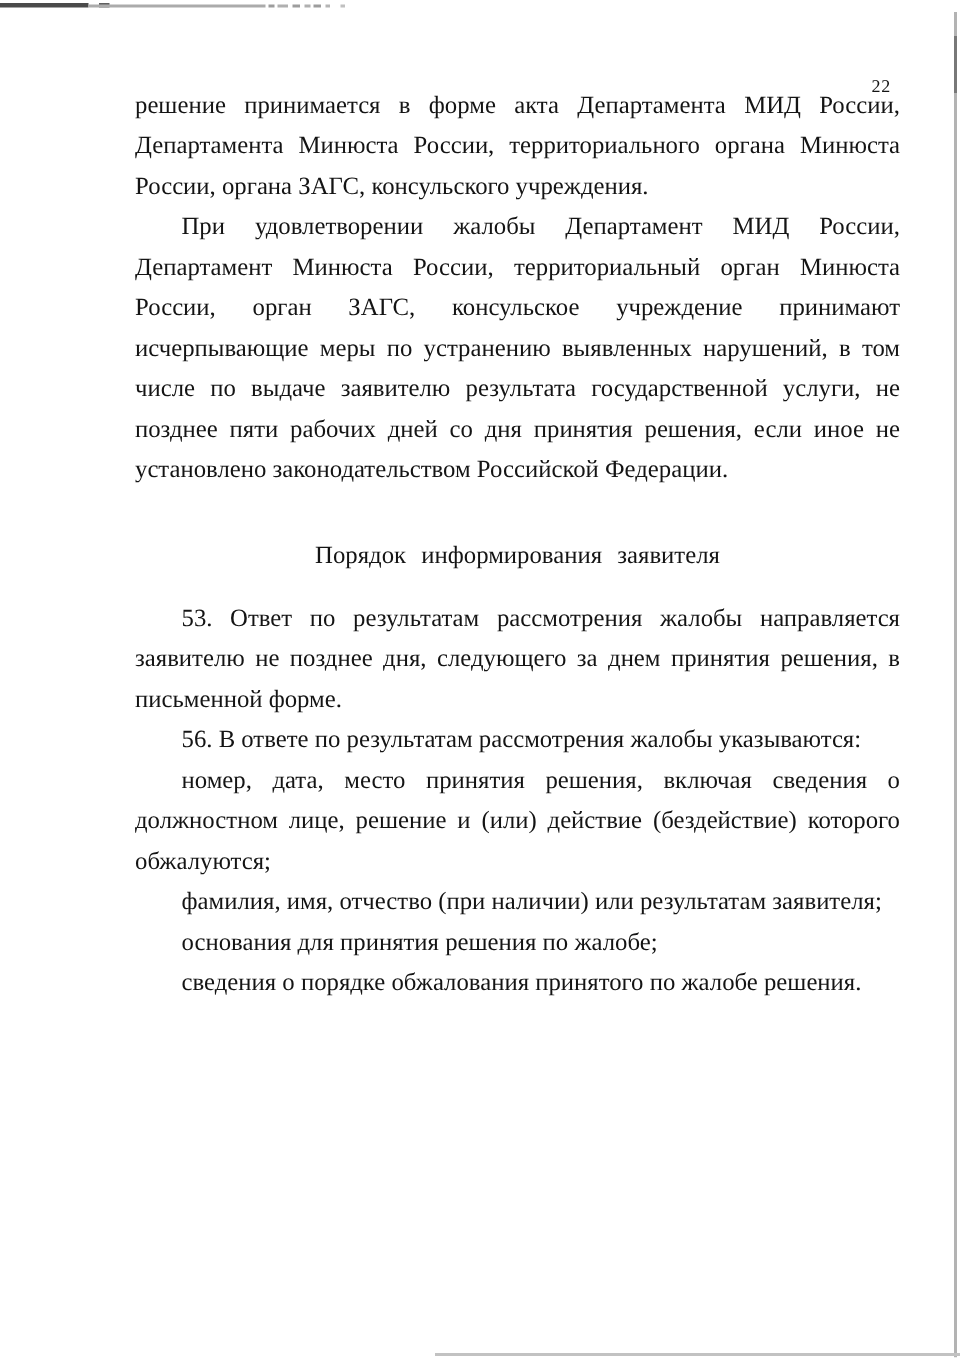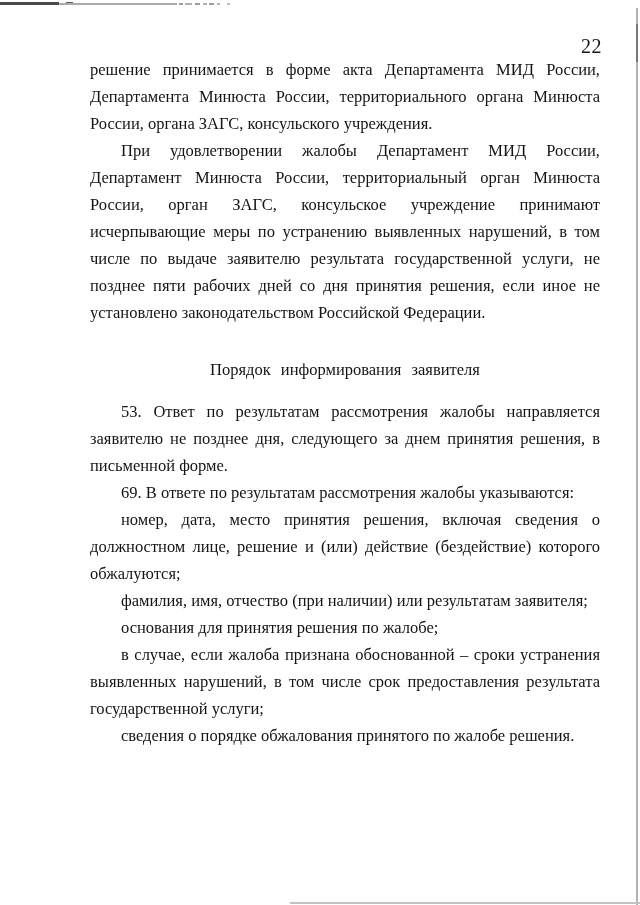--- a/index.html
+++ b/index.html
@@ -28,23 +28,23 @@
   .d5 { left:209px; width:5px; }
   .d6 { left:217px; width:3px; background:#b5b5b5; }
   .d7 { left:227px; width:3px; background:#c0c0c0; }
   .scan-right-line      { position:absolute; top:8px;  left:636px; width:2px; height:897px; background:#b3b3b3; }
   .scan-right-line-dark { position:absolute; top:24px; left:636px; width:2px; height:38px;  background:#787878; }
   .scan-bottom-line     { position:absolute; top:902px; left:290px; width:350px; height:2px; background:#c2c2c2; }
 
   
   .page-number {
     position: absolute;
-    top: 35px;
+    top: 50px;
     left: 581px;
-    font-size: 20px;
+    font-size: 12px;
     letter-spacing: 0.5px;
   }
 
   
   .textblock {
     position: absolute;
     top: 56px;
     left: 90px;
     width: 510px;
     font-size: 16.5px;
@@ -89,27 +89,26 @@
   <p class="no-indent">решение принимается в форме акта Департамента МИД России, Департамента Минюста России, территориального органа Минюста России, органа ЗАГС, консульского учреждения.</p>
 
   <p>При удовлетворении жалобы Департамент МИД России, Департамент Минюста России, территориальный орган Минюста России, орган ЗАГС, консульское учреждение принимают исчерпывающие меры по устранению выявленных нарушений, в том числе по выдаче заявителю результата государственной услуги, не позднее пяти рабочих дней со дня принятия решения, если иное не установлено законодательством Российской Федерации.</p>
 
   <div class="doc-heading">
     <div class="h-line1">Порядок информирования заявителя</div>
   </div>
 
   <p>53. Ответ по результатам рассмотрения жалобы направляется заявителю не позднее дня, следующего за днем принятия решения, в письменной форме.</p>
 
-  <p>69. В ответе по результатам рассмотрения жалобы указываются:</p>
+  <p>56. В ответе по результатам рассмотрения жалобы указываются:</p>
 
 
   <p>номер, дата, место принятия решения, включая сведения о должностном лице, решение и (или) действие (бездействие) которого обжалуются;</p>
 
   <p>фамилия, имя, отчество (при наличии) или результатам заявителя;</p>
 
   <p>основания для принятия решения по жалобе;</p>
 
 
-  <p>в случае, если жалоба признана обоснованной – сроки устранения выявленных нарушений, в том числе срок предоставления результата государственной услуги;</p>
 
   <p>сведения о порядке обжалования принятого по жалобе решения.</p>
 
 </div>
 
 </body></html>

